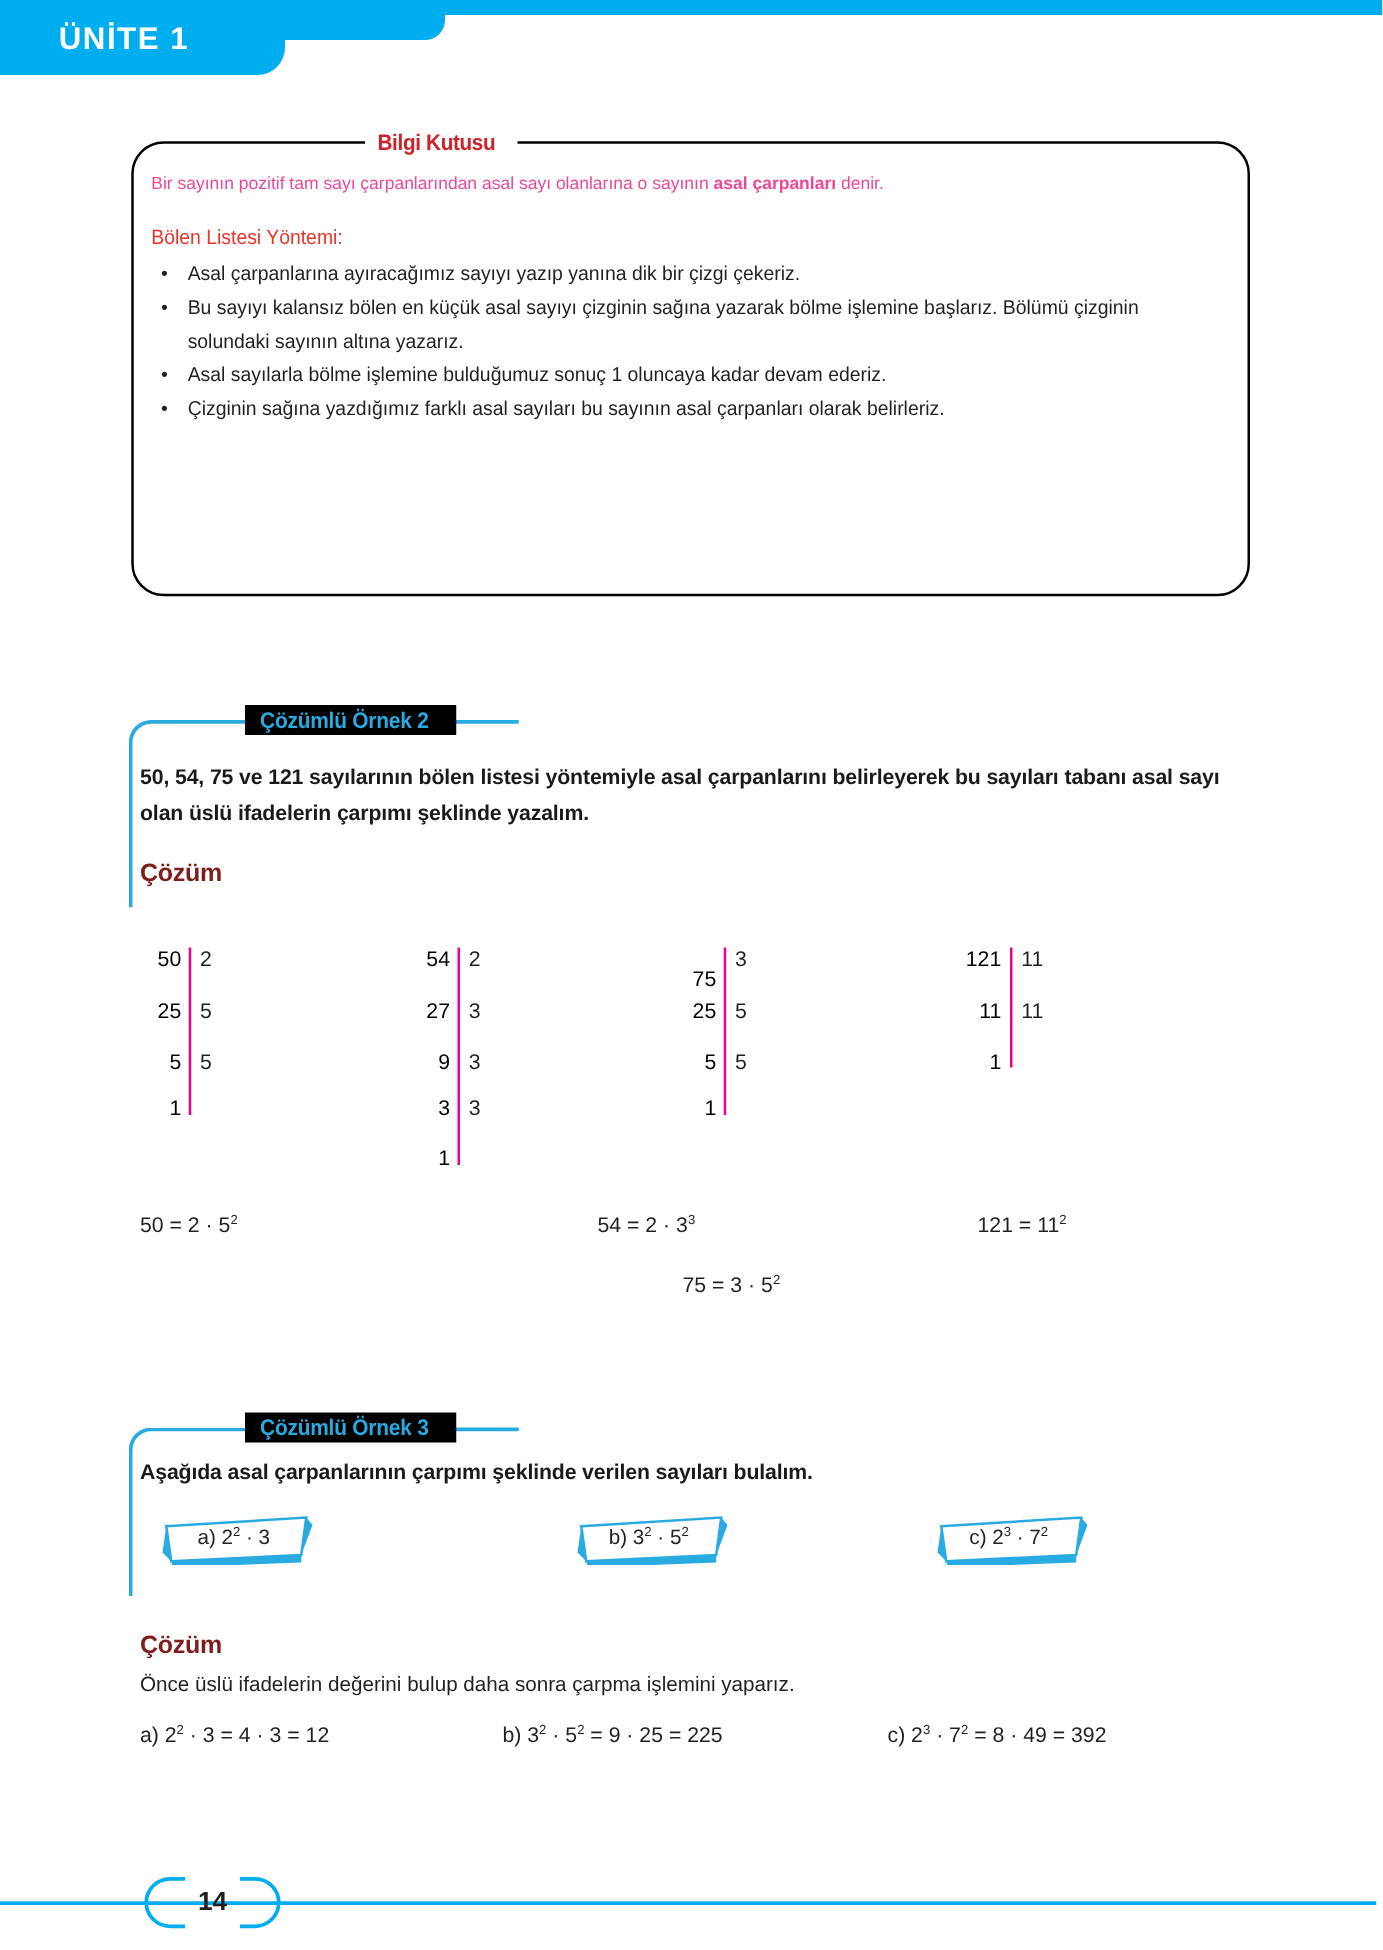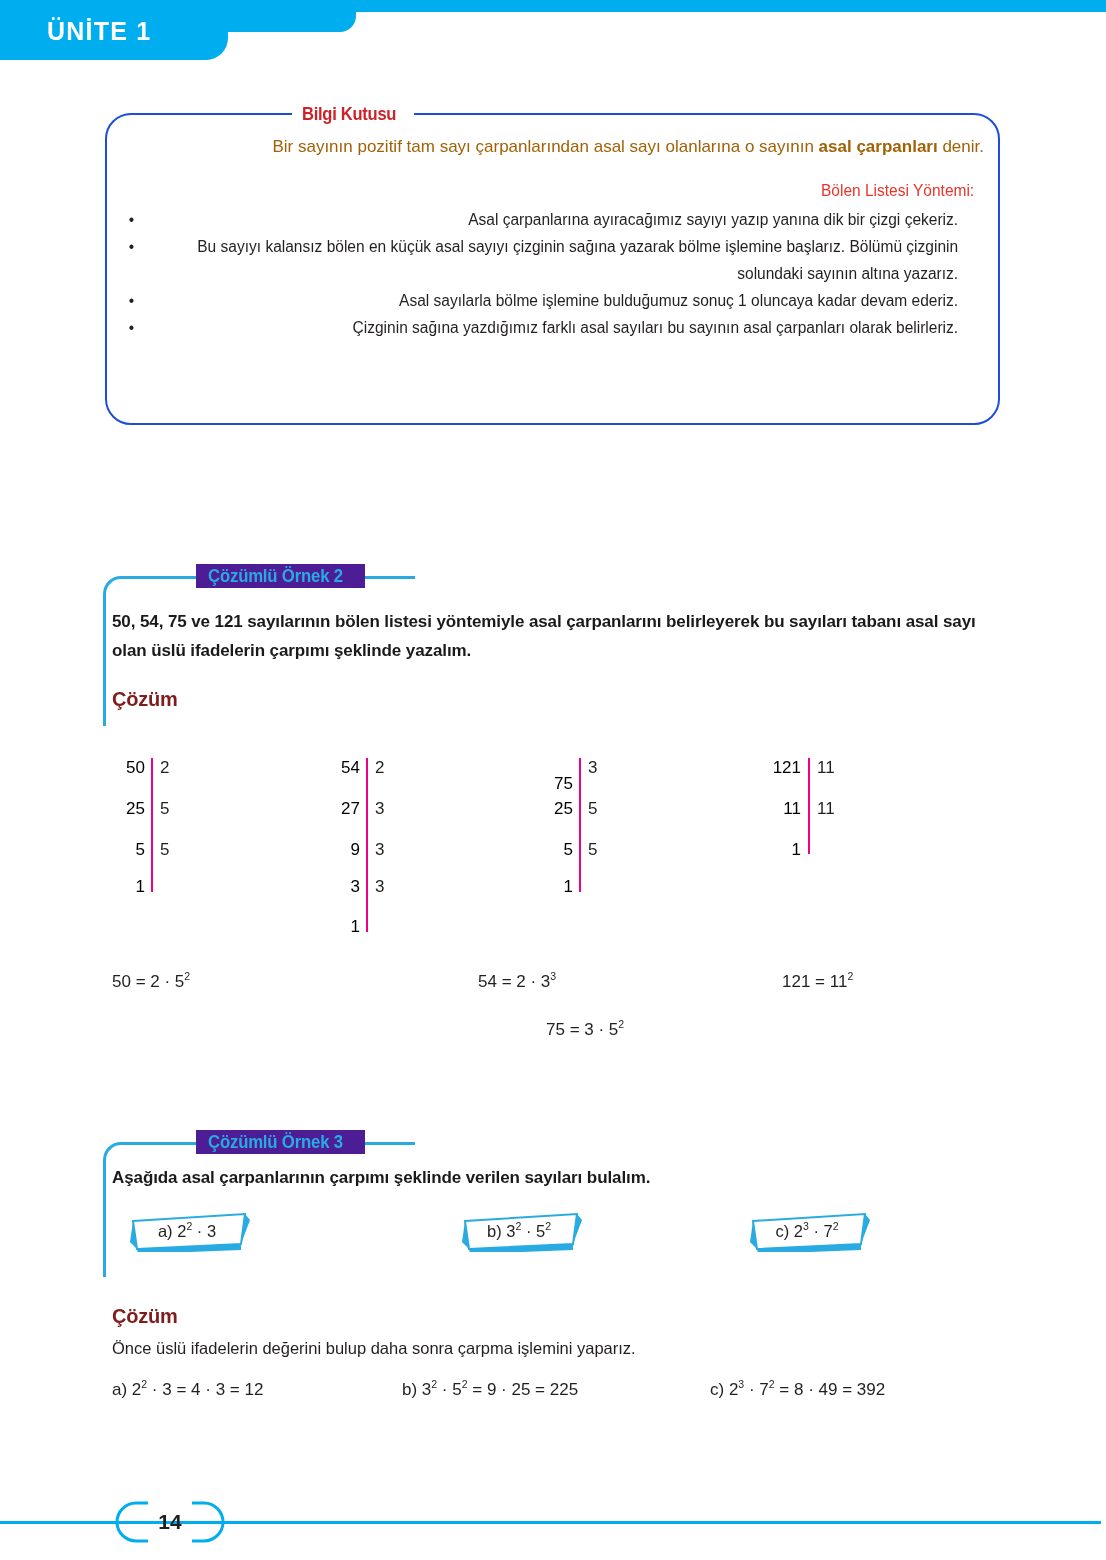--- a/index.html
+++ b/index.html
@@ -56,25 +56,24 @@
     letter-spacing: 1.2px;
     font-family: "Liberation Sans", sans-serif;
   }
 
   
   .info-box {
     position: absolute;
     left: 105px;
     top: 113px;
     width: 895px;
-    height: 312px;
-    border: 2px solid #1d4ed8;
+    height: 364px;
+    border: 2px solid #000000;
     border-radius: 26px;
     box-sizing: border-box;
-    text-align: right;
   }
   .info-box-title-mask {
     position: absolute;
     left: 185px;
     top: -12px;
     background: #ffffff;
     padding: 0 10px;
     height: 22px;
   }
   .info-box-title {
@@ -89,24 +88,24 @@
     transform-origin: left center;
     display: inline-block;
   }
   .info-box-body {
     position: absolute;
     left: 14px;
     top: 18px;
     right: 14px;
   }
   .info-p {
-    font-size: 17px;
+    font-size: 14px;
     line-height: 27px;
     margin: 0 0 12px 0;
-    color: #a16207;
+    color: #ec4899;
   }
   .info-p b { font-weight: bold; }
   .method-title {
     color: #e8342a;
     font-size: 16.5px;
     line-height: 24px;
     margin: 6px 0 4px 0;
     transform: scaleX(0.94);
     transform-origin: left center;
     display: inline-block;
@@ -131,21 +130,21 @@
   
   .ex-bracket {
     position: absolute;
     border-left: 3px solid #29abe2;
     border-top: 3px solid #29abe2;
     border-top-left-radius: 18px;
     box-sizing: border-box;
   }
   .ex-title-wrap {
     position: absolute;
-    background: #4c1d95;
+    background: #000000;
     padding: 0 12px;
     height: 24px;
   }
   .ex-title {
     color: #29abe2;
     font-size: 18px;
     font-weight: bold;
     line-height: 24px;
     white-space: nowrap;
     letter-spacing: -0.2px;

